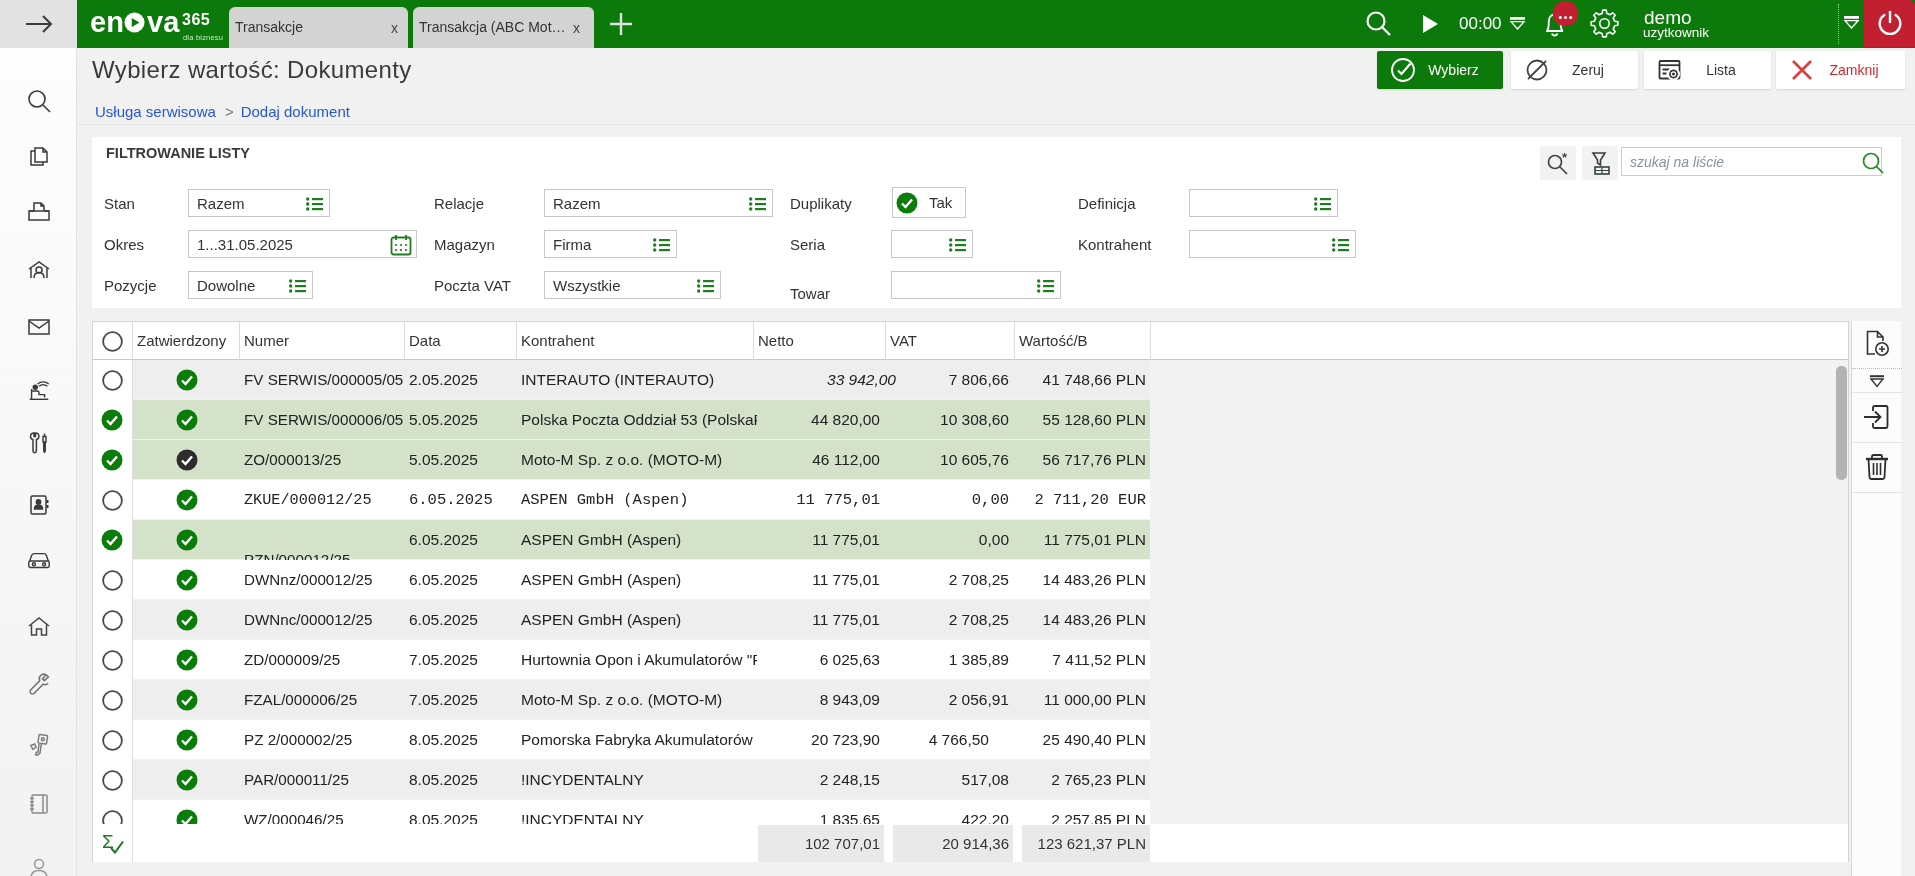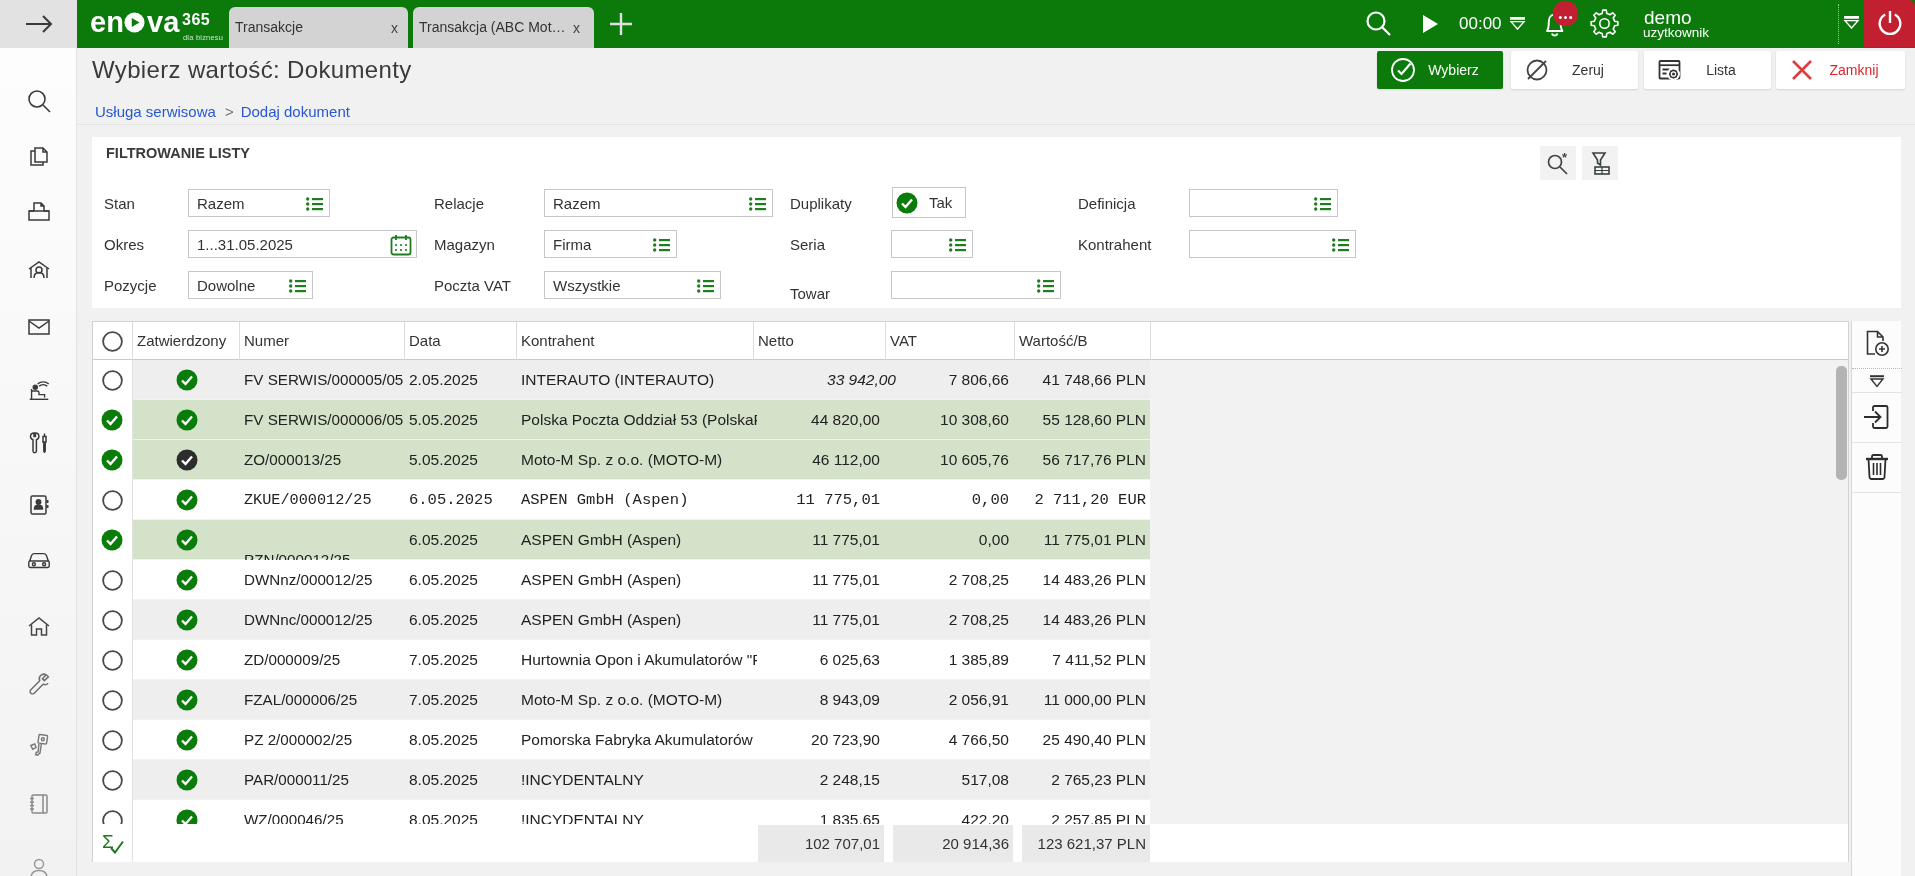--- a/index.html
+++ b/index.html
@@ -273,20 +273,27 @@
         <text x="16" y="10" font-size="13" fill="#444" font-weight="bold">*</text>
       </svg>
   </div>
   <div class="sqbtn" style="left:1490px;">
     <svg class="abs" style="left:6px;top:5px;" width="24" height="24" viewBox="0 0 24 24">
         <path d="M5 2 H17 L12.5 9 V14 L9.5 12 V9 Z" stroke="#36423f" stroke-width="1.6" fill="none"></path>
         <rect x="7" y="16" width="14" height="7" stroke="#36423f" stroke-width="1.6" fill="none"></rect>
         <path d="M7 19.5 H21 M14 16 V23" stroke="#36423f" stroke-width="1.2"></path>
       </svg>
   </div>
+  <div id="searchbox">
+    <span class="ph">szukaj na liście</span>
+    <svg class="abs" style="left:239px;top:3px;" width="24" height="24" viewBox="0 0 24 24">
+        <circle cx="10" cy="10" r="7.5" stroke="#1e8c1e" stroke-width="1.7" fill="none"></circle>
+        <path d="M15.5 15.5 L22 22" stroke="#1e8c1e" stroke-width="1.7"></path>
+      </svg>
+  </div>
 
   <span class="flabel" style="left:12px;top:58px;">Stan</span>
   <div class="finput" style="left:96px;top:52px;width:142px;">
       <span class="tv">Razem</span>
     <svg class="licon" style="left:117px;" width="17" height="14" viewBox="0 0 17 14">
         <g fill="#1e7d1e">
           <circle cx="1.7" cy="2" r="1.7"></circle>
           <circle cx="1.7" cy="7" r="1.7"></circle>
           <circle cx="1.7" cy="12" r="1.7"></circle>
           <rect x="6" y="1" width="11" height="2.2"></rect>
@@ -608,21 +615,21 @@
           <circle cx="10.5" cy="10.5" r="9.4" stroke="#4a4a4a" stroke-width="1.8" fill="none"></circle>
         </svg>
         <svg class="abs" style="left:83px;top:9px;" width="22" height="22" viewBox="0 0 22 22">
           <circle cx="11" cy="11" r="10.5" fill="#0a7c0a"></circle>
           <path d="M6 11.5 L9.5 15 L16 7.5" stroke="#fff" stroke-width="2.4" fill="none"></path>
         </svg>
         <span class="cell" style="left:151px;width:161px;overflow:hidden;white-space:nowrap;font-size:15.2px;">PZ 2/000002/25</span>
         <span class="cell" style="left:316px;">8.05.2025</span>
         <span class="cell" style="left:428px;width:236px;overflow:hidden;white-space:nowrap;">Pomorska Fabryka Akumulatorów S</span>
         <span class="cell num" style="left:660px;width:127px;">20 723,90</span>
-        <span class="cell num" style="left:792px;width:124px;">4 766,50</span>
+        <span class="cell num" style="left:772px;width:124px;">4 766,50</span>
         <span class="cell num" style="left:921px;width:132px;">25 490,40 PLN</span>
       </div>
   <div class="row gray" style="top:400px;">
         <div class="rbg"></div>
         <svg class="abs" style="left:9px;top:10px;" width="21" height="21" viewBox="0 0 21 21">
           <circle cx="10.5" cy="10.5" r="9.4" stroke="#4a4a4a" stroke-width="1.8" fill="none"></circle>
         </svg>
         <svg class="abs" style="left:83px;top:9px;" width="22" height="22" viewBox="0 0 22 22">
           <circle cx="11" cy="11" r="10.5" fill="#0a7c0a"></circle>
           <path d="M6 11.5 L9.5 15 L16 7.5" stroke="#fff" stroke-width="2.4" fill="none"></path>

